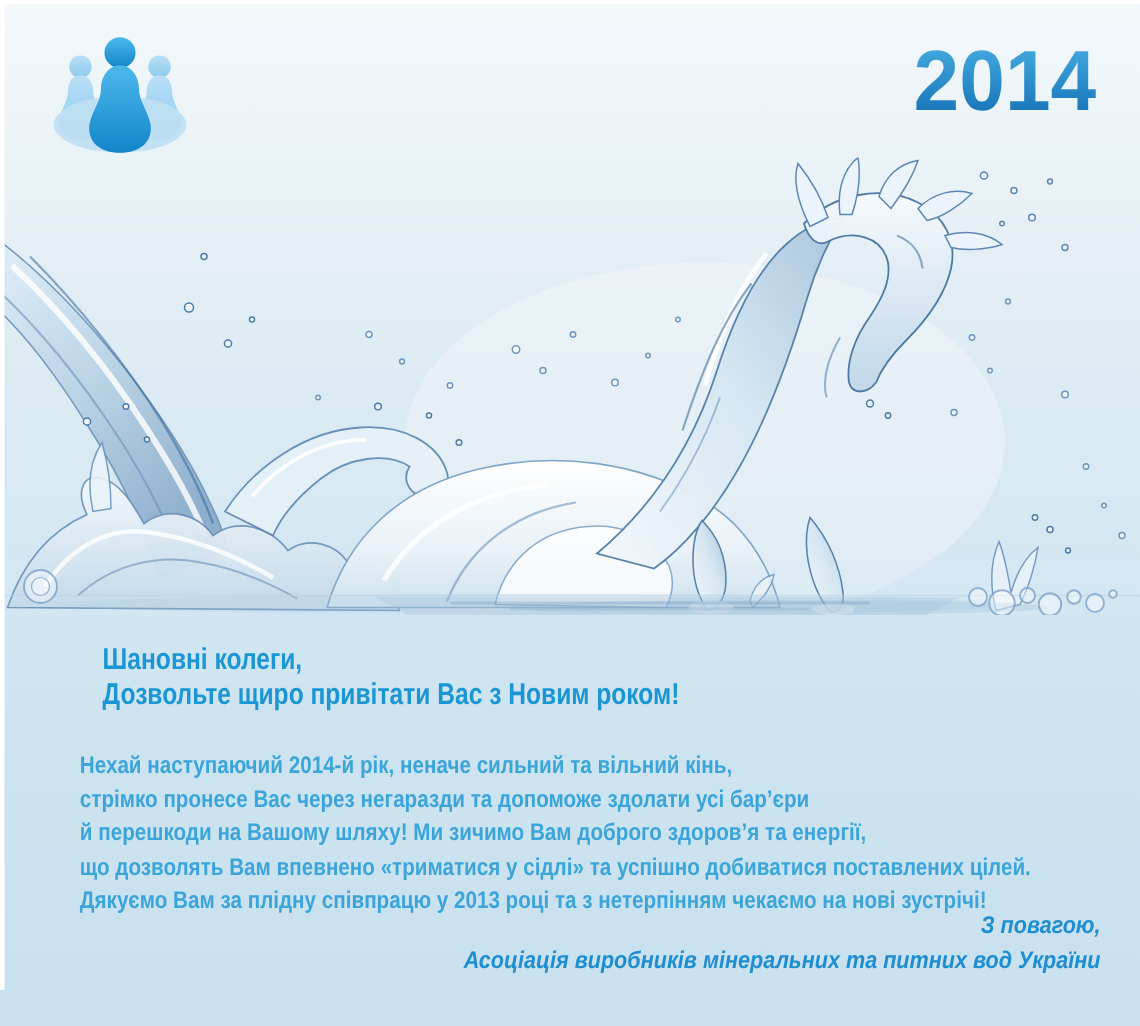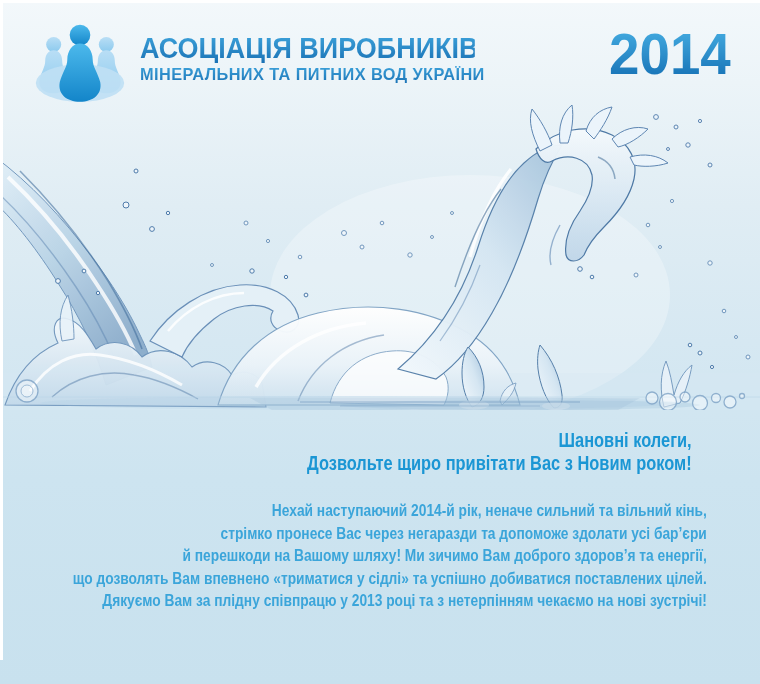--- a/index.html
+++ b/index.html
@@ -25,21 +25,21 @@
     -webkit-background-clip:text;background-clip:text;color:transparent;}
   .year{position:absolute;right:29px;top:28px;font-weight:bold;font-size:57px;line-height:52px;
     letter-spacing:0px;transform:scaleX(.96);transform-origin:100% 50%;
     background:linear-gradient(180deg,#45ace1 0%,#1571b5 100%);
     -webkit-background-clip:text;background-clip:text;color:transparent;}
 
   
   .artwork{position:absolute;left:0;top:105px;width:760px;height:305px;}
 
   
-  .greeting{position:absolute;left:0;top:429px;width:760px;text-align:right;}
+  .greeting{position:absolute;left:0;top:429px;width:760px;text-align:left;}
   .greet-head{font-weight:bold;font-size:20px;line-height:23px;color:#1b96d4;
     transform:scaleX(.82);transform-origin:50% 50%;white-space:nowrap;}
   .greet-body{margin-top:25px;}
   .greet-line{font-weight:bold;font-size:16px;line-height:22.5px;color:#3ba5da;
     transform:scaleX(.86);transform-origin:50% 50%;white-space:nowrap;}
   .signature{position:absolute;right:26px;top:606px;text-align:right;}
   .sig-line{font-weight:bold;font-style:italic;font-size:16px;line-height:23px;color:#1e8ed0;
     transform:scaleX(.9);transform-origin:100% 50%;white-space:nowrap;}
 </style>
 </head>
@@ -70,24 +70,20 @@
         </g>
 
         <ellipse cx="50" cy="72" rx="47" ry="20" fill="#bfdff4" opacity=".92"></ellipse>
 
         <g fill="url(#gFig)">
           <circle cx="50" cy="21" r="11"></circle>
           <path d="M50,30 C42,30 36.5,38 36.5,47 C36.5,55 31,61 28.5,71 C26,84 36,92 50,92 C64,92 74,84 71.5,71 C69,61 63.5,55 63.5,47 C63.5,38 58,30 50,30 Z"></path>
         </g>
       </svg>
 
-      <div class="logo-text">
-        <div class="logo-title">АСОЦІАЦІЯ ВИРОБНИКІВ</div>
-        <div class="logo-subtitle">МІНЕРАЛЬНИХ ТА ПИТНИХ ВОД УКРАЇНИ</div>
-      </div>
 
       <div class="year">2014</div>
     </div>
 
     <svg class="artwork" viewBox="0 0 760 305" xmlns="http://www.w3.org/2000/svg">
       <defs>
         <linearGradient id="gStream" x1="0" y1="0" x2=".6" y2="1">
           <stop offset="0" stop-color="#e3f0f8"></stop>
           <stop offset=".5" stop-color="#b9d3e6"></stop>
           <stop offset="1" stop-color="#8aabca"></stop>
@@ -243,17 +239,21 @@
       <div class="greet-head">Дозвольте щиро привітати Вас з Новим роком!</div>
       <div class="greet-body">
         <div class="greet-line">Нехай наступаючий 2014-й рік, неначе сильний та вільний кінь,</div>
         <div class="greet-line">стрімко пронесе Вас через негаразди та допоможе здолати усі бар’єри</div>
         <div class="greet-line">й перешкоди на Вашому шляху! Ми зичимо Вам доброго здоров’я та енергії,</div>
         <div class="greet-line">що дозволять Вам впевнено «триматися у сідлі» та успішно добиватися поставлених цілей.</div>
         <div class="greet-line">Дякуємо Вам за плідну співпрацю у 2013 році та з нетерпінням чекаємо на нові зустрічі!</div>
       </div>
     </div>
 
+    <div class="signature">
+      <div class="sig-line">З повагою,</div>
+      <div class="sig-line">Асоціація виробників мінеральних та питних вод України</div>
+    </div>
 
     <div class="frame-strip-top"></div>
     <div class="frame-strip-left"></div>
   </div>
 </div>
 
 </body></html>

